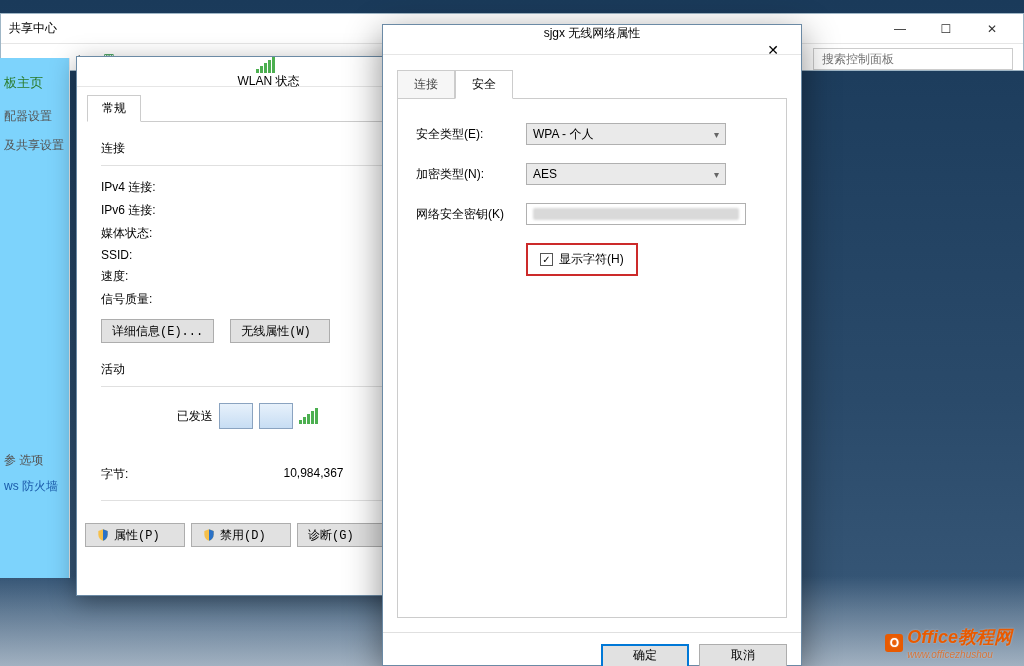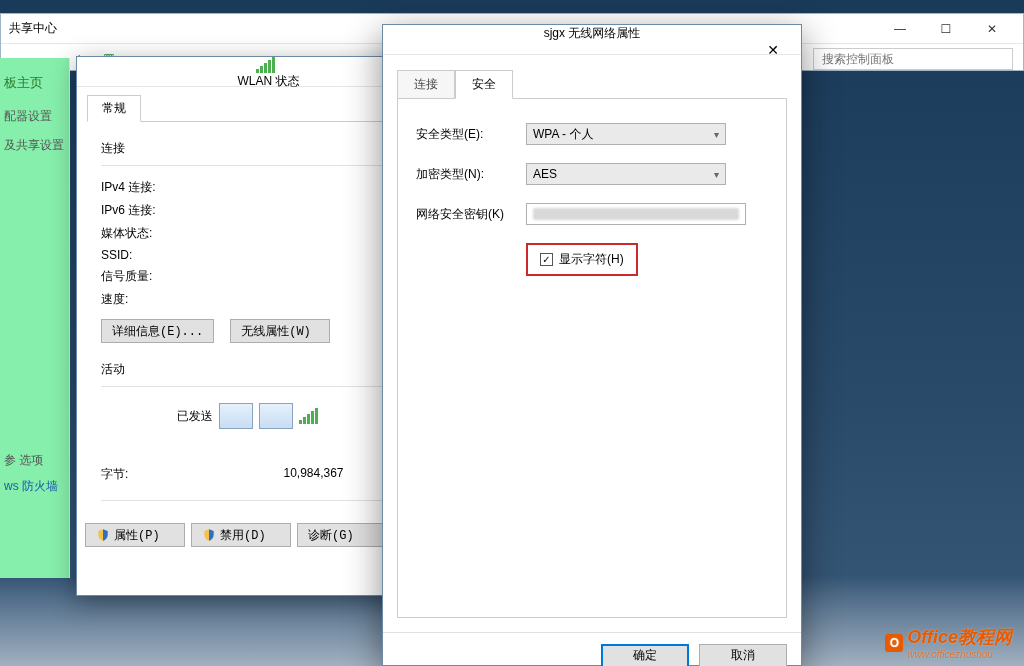--- a/index.html
+++ b/index.html
@@ -49,21 +49,21 @@
     height: 28px; display:flex; align-items:center; padding: 0 6px; gap:6px;
   }
   .nav-arrow { width:24px; height:24px; display:flex; align-items:center; justify-content:center; color:#555;}
   .search-cp {
     position:absolute; right:10px; top:34px; width:200px; height:22px;
     border:1px solid #ccc; display:flex; align-items:center; padding:0 6px; background:#fff;gap:45px;
   }
   .search-cp input{ flex:1; border:0; outline:0; font-size:12px;}
   .search-cp .mag{ color:#999;}
   .cp-left {
-    position:absolute; left:0; top:58px; width:70px; height:520px; background:#86efac;
+    position:absolute; left:0; top:58px; width:70px; height:520px; background:#7dd3fc;
     border-right:1px solid #e6e6e6; padding-top:16px;
   }
   .cp-left .hdr{ color:#2a7a2a; font-size:13px; padding:0 4px 10px;}
   .cp-left .lnk{ color:#555; padding:6px 4px; font-size:12px;}
   .cp-left .rel{ position:absolute; bottom:80px; left:4px; right:4px;}
   .cp-left .rel .h{ color:#555; font-size:12px; margin-bottom:6px;}
   .cp-left .rel .l{ color:#1a5aaa; font-size:12px; padding:3px 0;}
 
   
   .dlg-status {
@@ -192,26 +192,26 @@
       </div>
     <div class="kv">
         <div class="k">媒体状态:</div>
         <div class="v"></div>
       </div>
     <div class="kv">
         <div class="k">SSID:</div>
         <div class="v"></div>
       </div>
     <div class="kv">
+        <div class="k">速度:</div>
+        <div class="v">3</div>
+      </div>
+    <div class="kv">
         <div class="k">信号质量:</div>
         <div class="v"></div>
-      </div>
-    <div class="kv">
-        <div class="k">速度:</div>
-        <div class="v">3</div>
       </div>
     <div class="btn-row">
       <div class="btn sm">
           <span>详细信息(E)...</span>
         </div>
       <div class="btn sm">
           <span>无线属性(W)</span>
         </div>
     </div>
 

